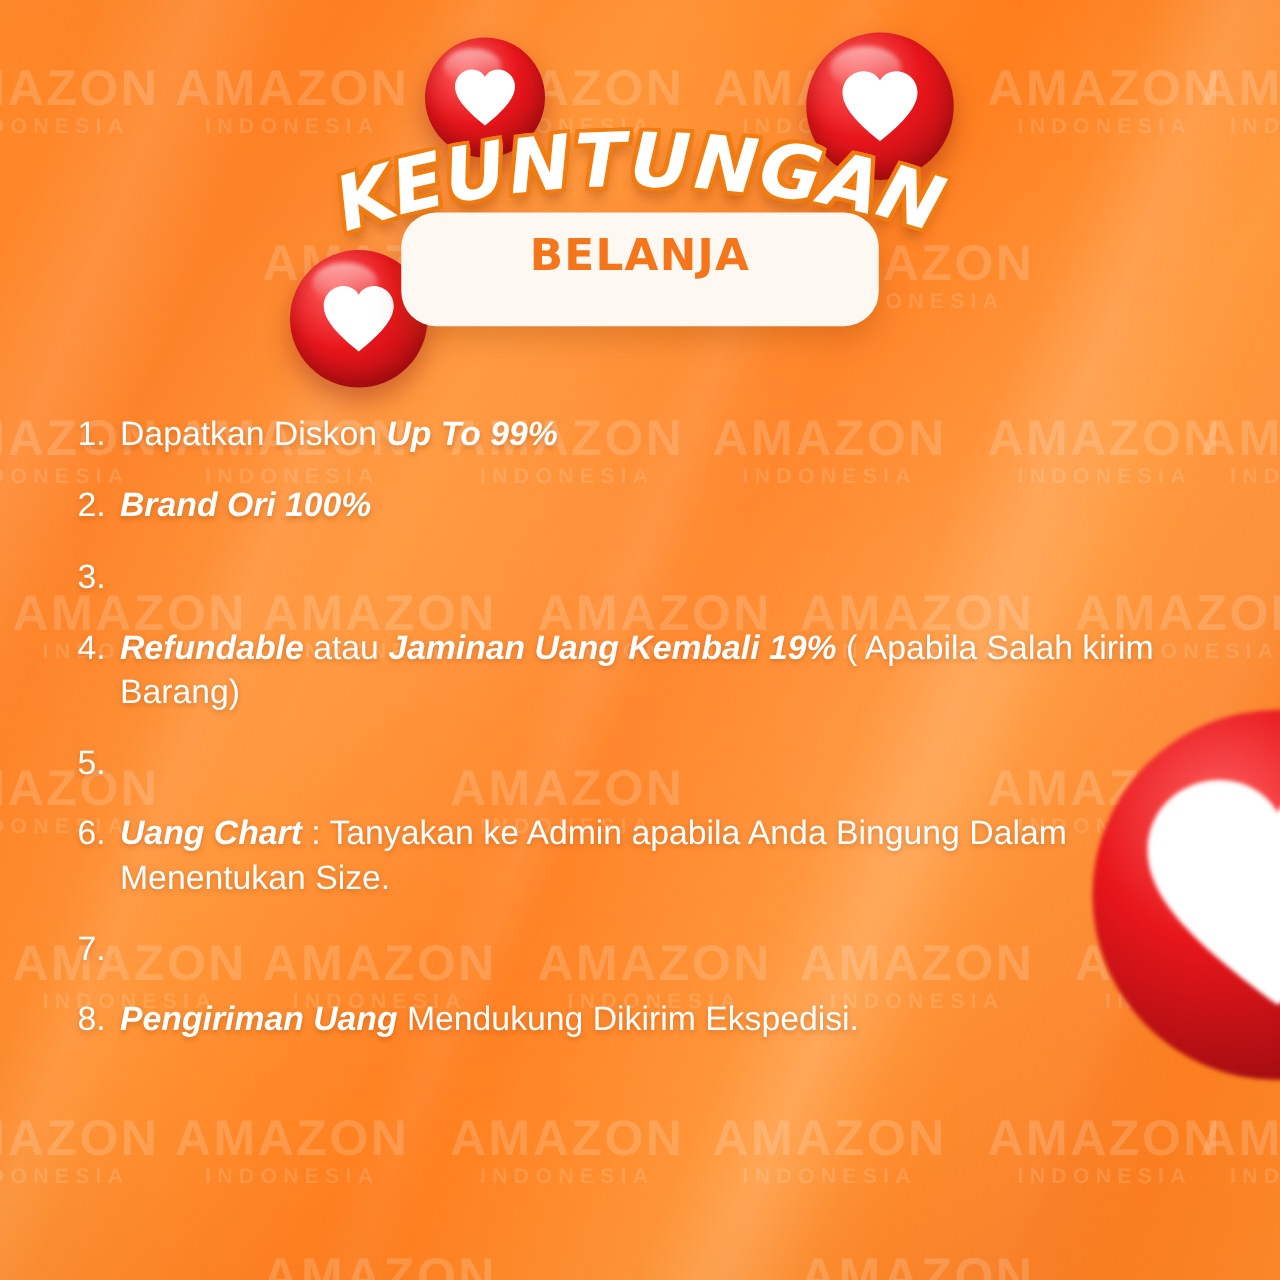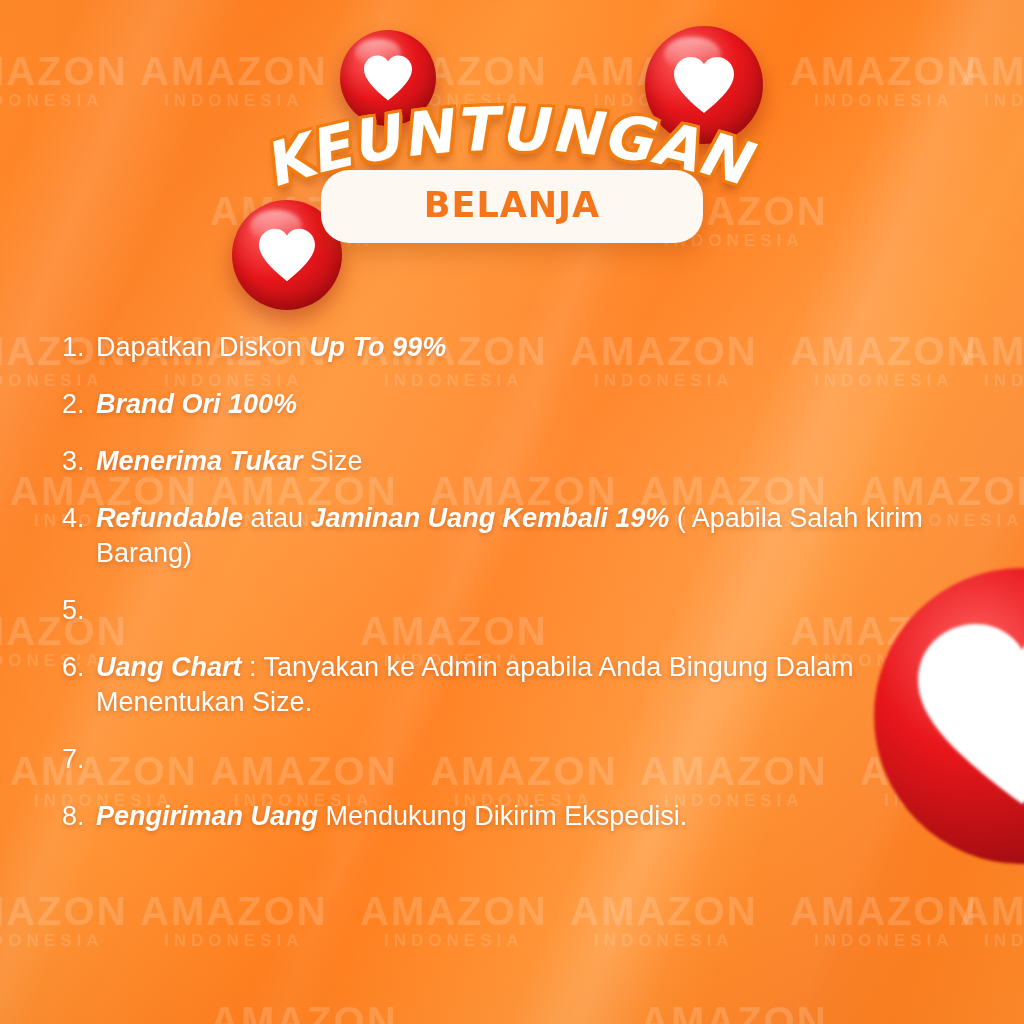--- a/index.html
+++ b/index.html
@@ -104,21 +104,21 @@
     display: inline-block;
     transform-origin: 50% 100%;
   }
 
   .subbox {
     position: absolute;
     top: 148px;
     left: 50%;
     transform: translateX(-50%);
     width: 362px;
-    padding: 16px 10px 18px;
+    padding: 16px 10px 36px;
     background: #fdf8f1;
     border-radius: 28px;
     box-shadow: 0 10px 22px rgba(150,60,5,0.28);
     text-align: center;
   }
   .subbox .line {
     font-family: "DejaVu Sans", sans-serif;
     font-weight: 700;
     font-size: 35px;
     line-height: 1.12;
@@ -393,21 +393,20 @@
       <div class="item">
         <div class="num">1.</div>
         <div class="txt"><span>Dapatkan Diskon </span><b>Up To 99%</b></div>
       </div>
       <div class="item">
         <div class="num">2.</div>
         <div class="txt"><b>Brand Ori 100%</b></div>
       </div>
       <div class="item">
         <div class="num">3.</div>
-        <div class="txt"><b>Menerima Tukar</b><span> Size</span></div>
       </div>
       <div class="item">
         <div class="num">4.</div>
         <div class="txt"><b>Refundable</b><span> atau </span><b>Jaminan Uang Kembali 19%</b><span> ( Apabila Salah kirim Barang)</span></div>
       </div>
       <div class="item">
         <div class="num">5.</div>
       </div>
       <div class="item">
         <div class="num">6.</div>

